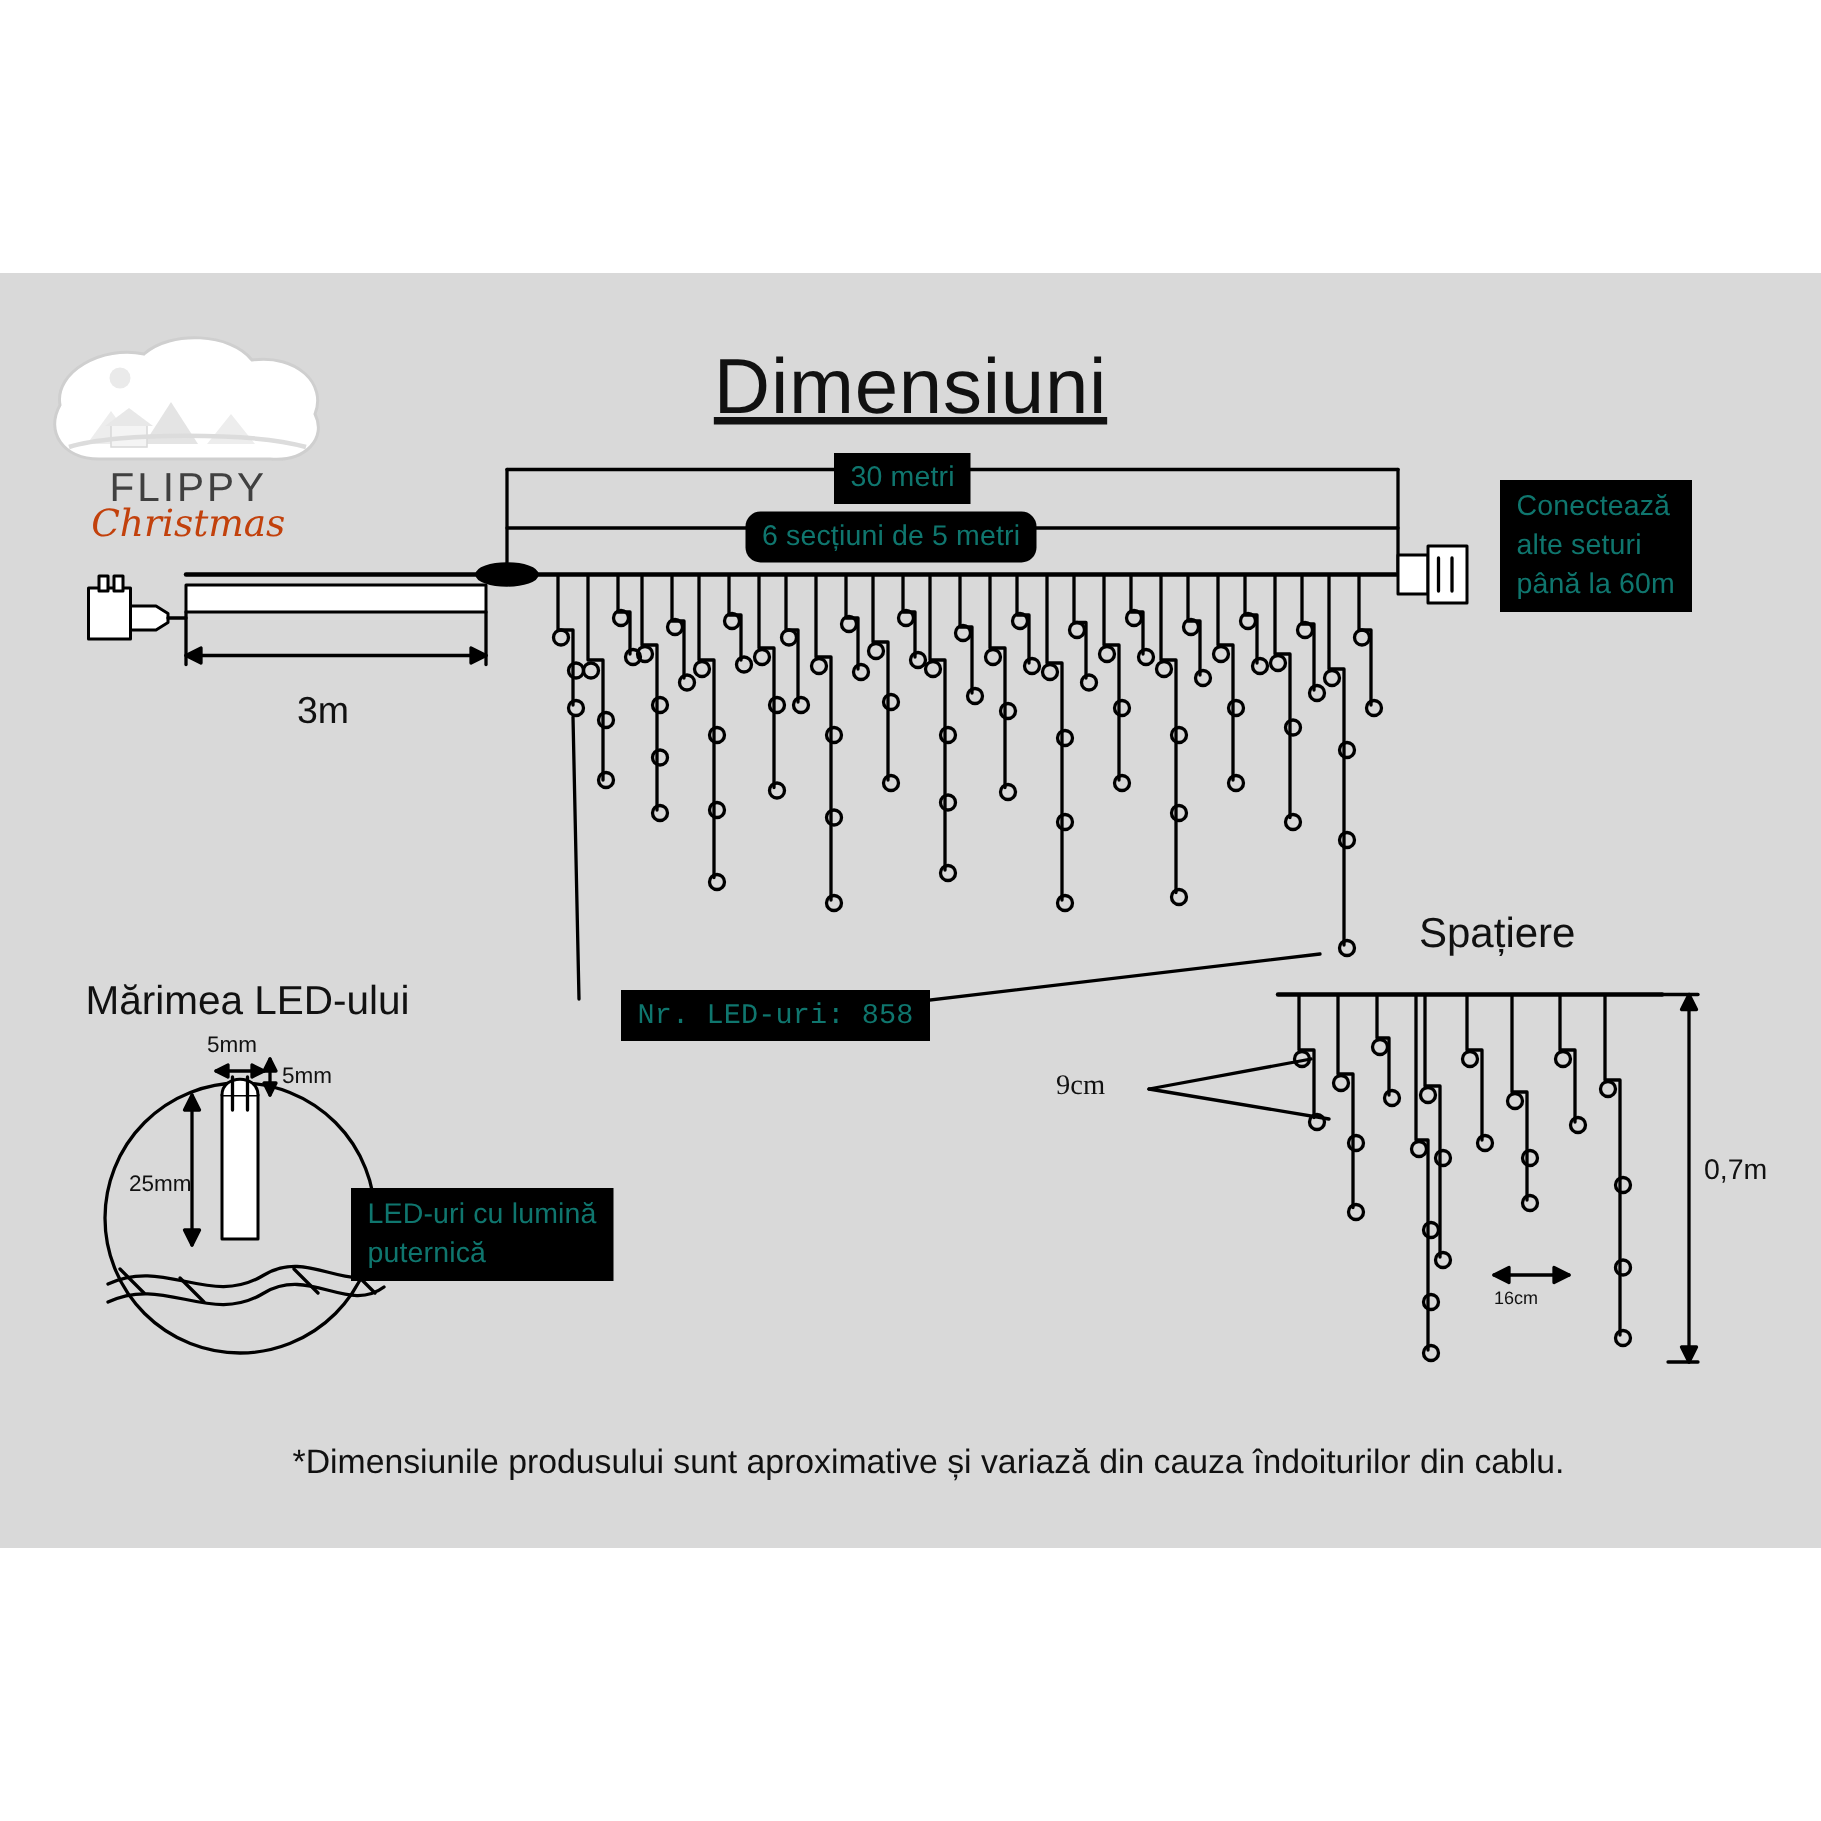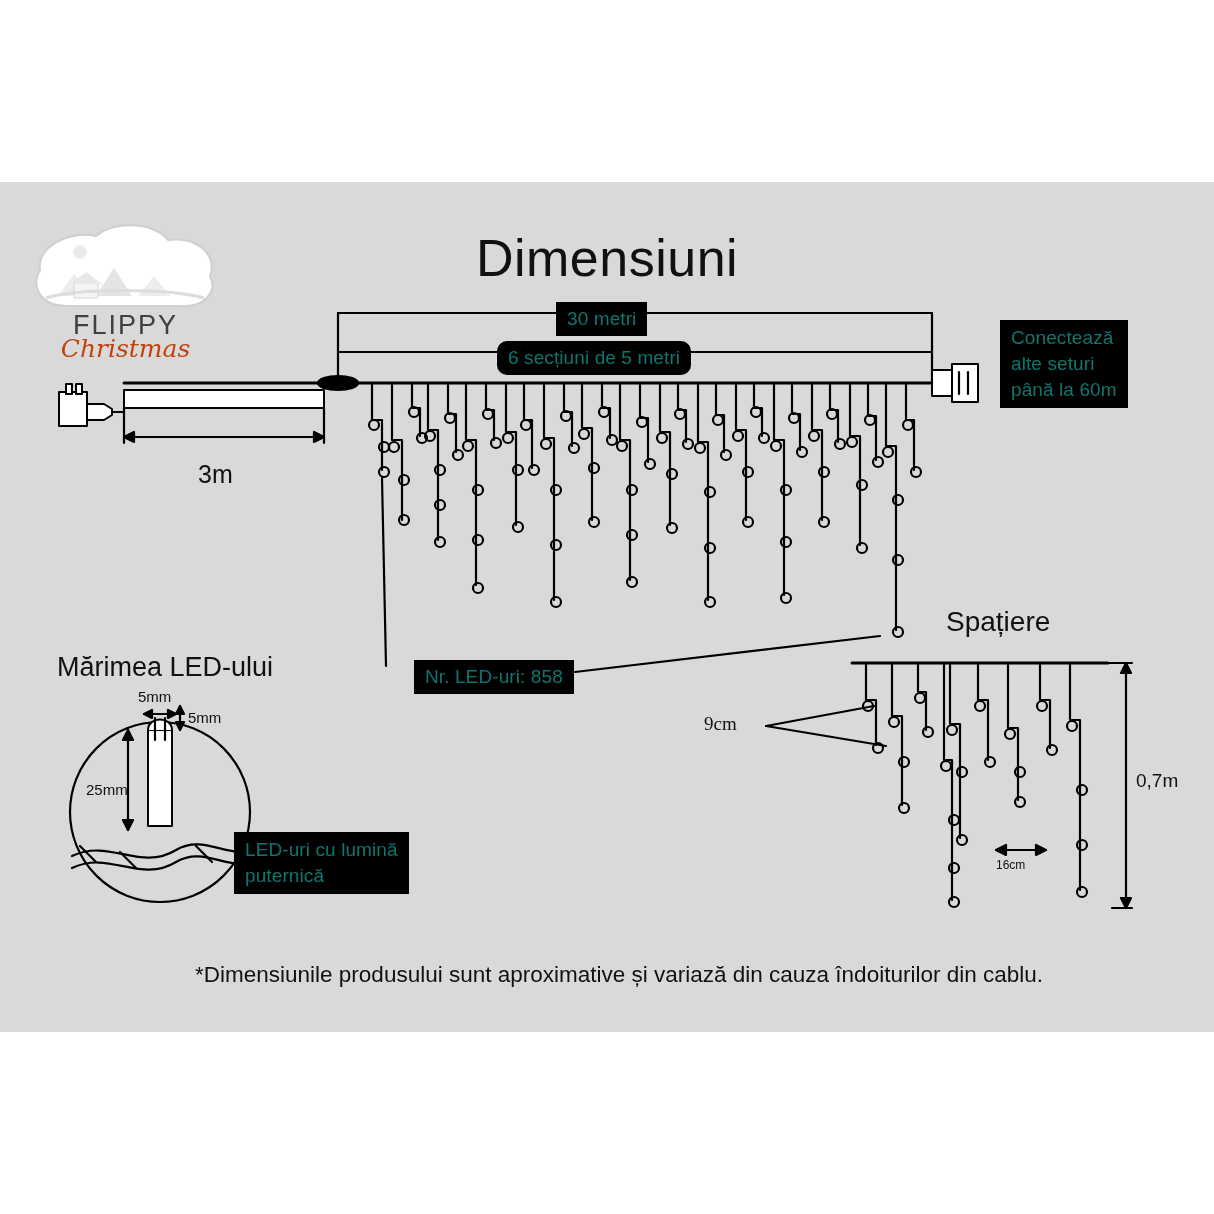--- a/index.html
+++ b/index.html
@@ -53,21 +53,21 @@
   #title {
     position: absolute;
     left: 0;
     top: 228px;
     width: 1214px;
     text-align: center;
     font-size: 52px;
     color: #111111;
     letter-spacing: 0.5px;
   }
-  #title-inner { display: inline-block; }
+  #title-inner { display: inline-block; text-decoration: underline; }
   #footnote {
     position: absolute;
     left: 0;
     top: 962px;
     width: 1214px;
     text-align: center;
     font-size: 22.5px;
     color: #111111;
     padding-left: 12px;
   }
@@ -371,23 +371,23 @@
   </svg>
 
   <div class="lbl" style="left:556px; top:302px;">30 metri</div>
 
   <div class="lbl" style="left:497px; top:341px;border-radius:10px;">6 secțiuni de 5 metri</div>
 
   <div class="lbl" style="left:1000px; top:320px; line-height:26px;">Conectează
 alte seturi
 până la 60m</div>
 
-  <div class="lbl" style="left:414px; top:660px;">Nr. LED-uri: 858</div>
-
-  <div class="lbl" style="left:234px; top:792px; line-height:26px;margin-top:40px;">LED-uri cu lumină
+  <div class="lbl" style="left:414px; top:660px;font-family:Liberation Mono, monospace;">Nr. LED-uri: 858</div>
+
+  <div class="lbl" style="left:234px; top:792px; line-height:26px;">LED-uri cu lumină
 puternică</div>
 
   <div class="plain" style="left:198px; top:460px; font-size:25px;">3m</div>
 
   <div class="plain" style="left:946px; top:606px; font-size:28px;">Spațiere</div>
 
   <div class="plain" style="left:704px; top:713px; font-size:19px;font-family:Liberation Serif, serif;">9cm</div>
 
   <div class="plain" style="left:1136px; top:770px; font-size:19px;">0,7m</div>
 

